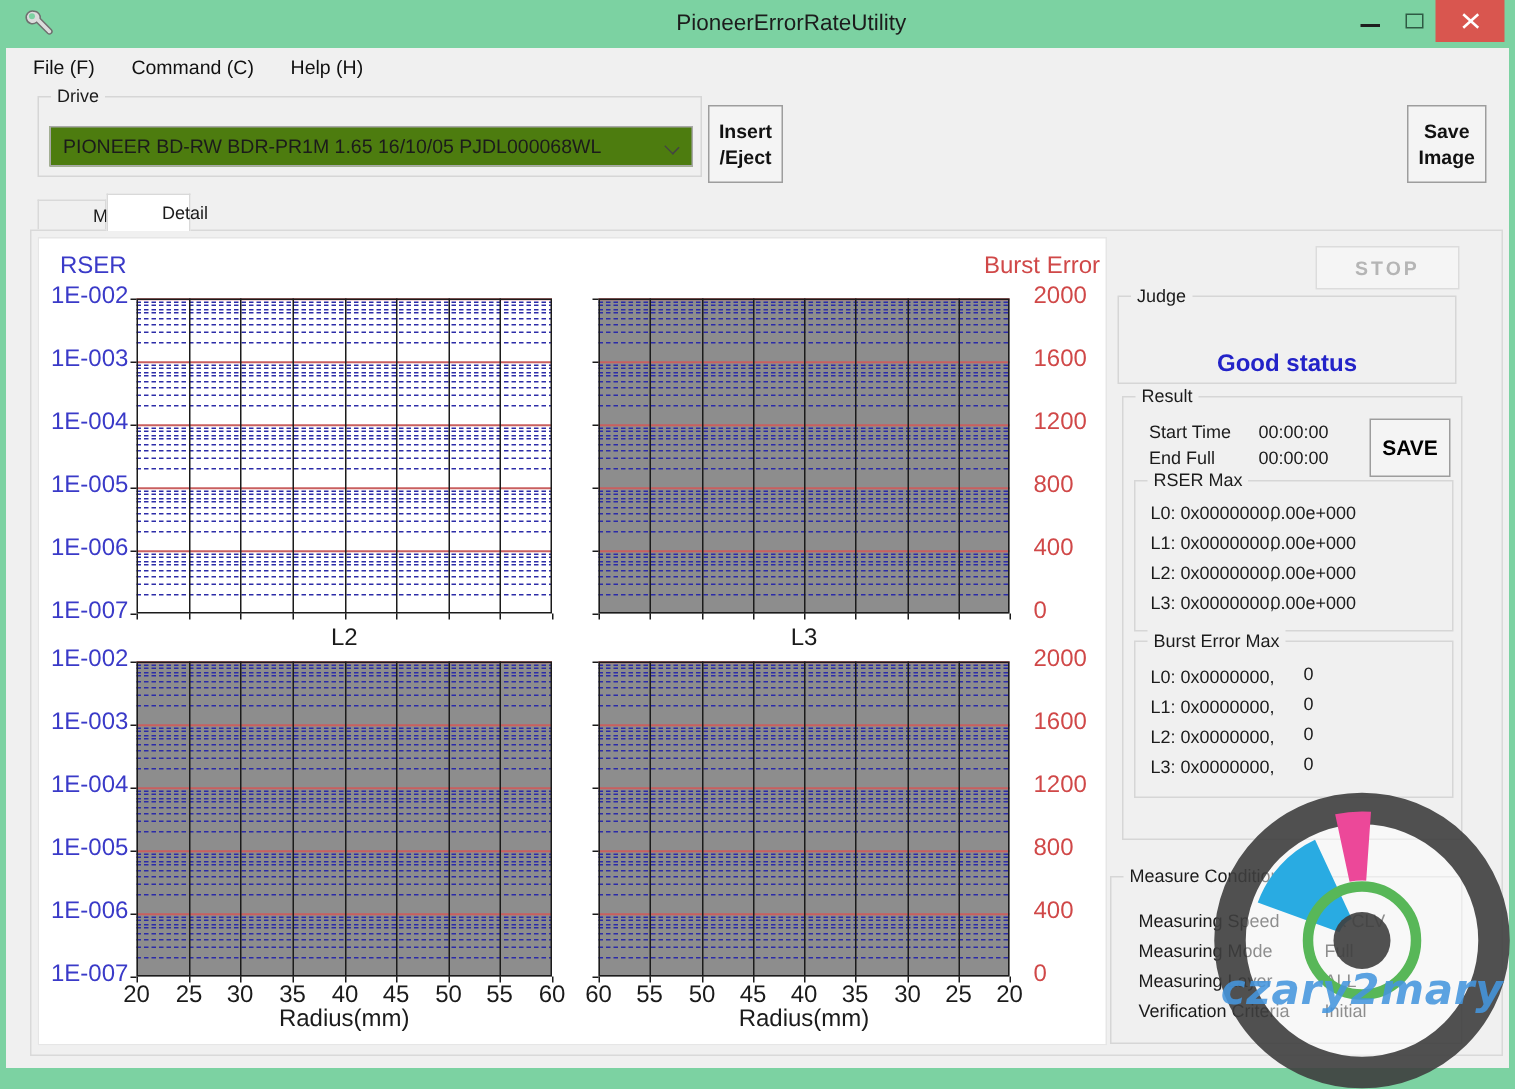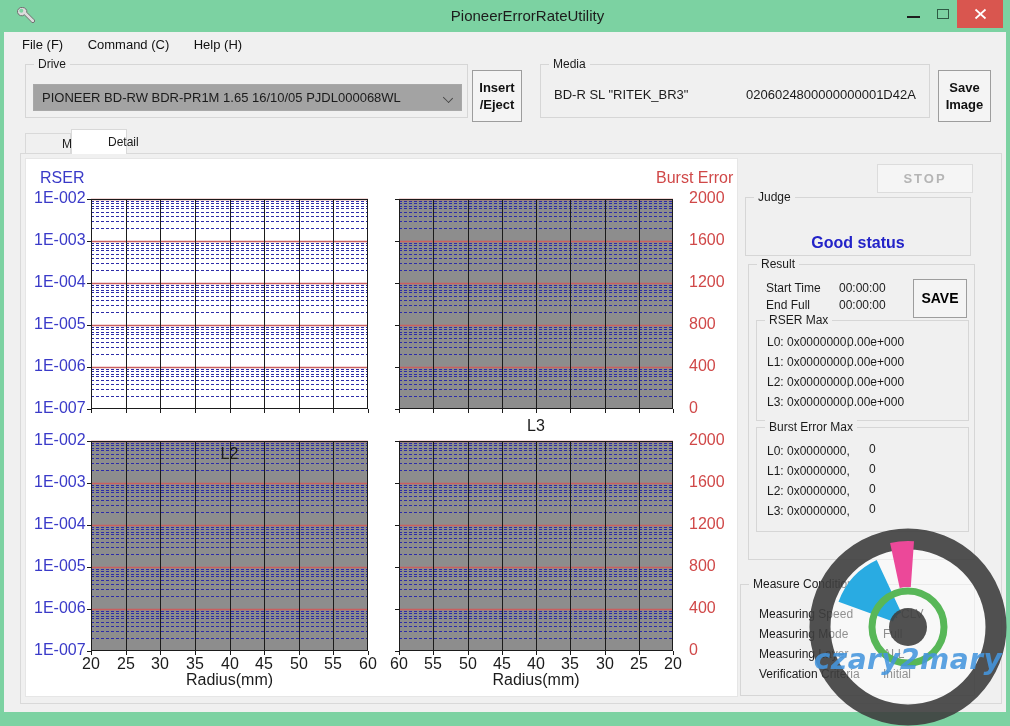--- a/index.html
+++ b/index.html
@@ -20,21 +20,21 @@
   .btn-close { left:957px; width:46px; background:#d9564f; }
   
   .content { position:absolute; left:4px; top:32px; right:4px; bottom:14px; background:#f0f0f0; }
   .menubar { position:absolute; left:0; top:0; width:100%; height:26px; }
   .menu-item { display:inline-block; padding:5px 10px; font-size:13px; color:#111; }
   .menu-item:first-child { margin-left:8px; }
   
   .gb { position:absolute; border:1px solid #d6d6d6; }
   .gb > .gl { position:absolute; top:-8px; left:8px; background:#f0f0f0; padding:0 4px; font-size:12px; color:#1b1b1b; white-space:nowrap; }
   
-  .combo { position:absolute; left:7px; top:19px; width:429px; height:27px; background:#a3a3a3; border:1px solid #a8a8a8; font-size:13px; line-height:25px; padding-left:8px; white-space:nowrap; overflow:hidden; }
+  .combo { position:absolute; left:7px; top:19px; width:429px; height:27px; background:#4d7c0f; border:1px solid #a8a8a8; font-size:13px; line-height:25px; padding-left:8px; white-space:nowrap; overflow:hidden; }
   .combo .chev { position:absolute; right:9px; top:9px; width:8px; height:8px; border-right:1.6px solid #444; border-bottom:1.6px solid #444; transform:rotate(45deg) scale(1,0.8); }
   .pushbtn { position:absolute; background:#f4f4f4; border:1px solid #9d9d9d; font-size:13px; font-weight:bold; color:#111; display:flex; flex-direction:column; align-items:center; justify-content:center; line-height:17px; text-align:center; }
   .media-type { position:absolute; left:13px; top:22px; font-size:13px; }
   .media-id { position:absolute; left:205px; top:22px; font-size:13px; }
   
   .tab { position:absolute; font-size:12px; text-align:center; border:1px solid #d9d9d9; border-bottom:none;padding-left:36px; }
   .tab-main { left:21px; top:101px; width:46px; height:20px; line-height:20px; background:#f0f0f0; }
   .tab-detail { left:67px; top:97px; width:56px; height:25px; line-height:24px; background:#ffffff; z-index:3; }
   .tabpanel { position:absolute; left:16px; top:121px; width:982px; height:551px; border:1px solid #d9d9d9; background:#f0f0f0; }
   
@@ -87,25 +87,20 @@
         <span>PIONEER BD-RW BDR-PR1M  1.65 16/10/05  PJDL000068WL</span>
         <span class="chev"></span>
       </div>
     </div>
 
     <button class="pushbtn" style="left:468px; top:38px; width:50px; height:52px;">
       <span>Insert</span>
       <span>/Eject</span>
     </button>
 
-    <div class="gb" style="left:536px; top:32px; width:390px; height:54px;">
-      <span class="gl">Media</span>
-      <span class="media-type">BD-R SL "RITEK_BR3"</span>
-      <span class="media-id">0206024800000000001D42A</span>
-    </div>
 
     <button class="pushbtn" style="left:934px; top:38px; width:53px; height:52px;">
       <span>Save</span>
       <span>Image</span>
     </button>
 
     <div class="tab tab-main">Main</div>
     <div class="tab tab-detail">Detail</div>
     <div class="tabpanel"></div>
 
@@ -316,21 +311,21 @@
           <line x1="208.5" y1="210" x2="208.5" y2="214" stroke="#1b1b1b" stroke-width="1"></line>
           <line x1="242.5" y1="210" x2="242.5" y2="214" stroke="#1b1b1b" stroke-width="1"></line>
           <line x1="277.5" y1="210" x2="277.5" y2="214" stroke="#1b1b1b" stroke-width="1"></line>
           <line x1="-4" y1="0.5" x2="0" y2="0.5" stroke="#1b1b1b" stroke-width="1"></line>
           <line x1="-4" y1="42.5" x2="0" y2="42.5" stroke="#1b1b1b" stroke-width="1"></line>
           <line x1="-4" y1="84.5" x2="0" y2="84.5" stroke="#1b1b1b" stroke-width="1"></line>
           <line x1="-4" y1="126.5" x2="0" y2="126.5" stroke="#1b1b1b" stroke-width="1"></line>
           <line x1="-4" y1="168.5" x2="0" y2="168.5" stroke="#1b1b1b" stroke-width="1"></line>
           <line x1="-4" y1="210.5" x2="0" y2="210.5" stroke="#1b1b1b" stroke-width="1"></line>
         </svg>
-        <span class="axlbl" style="left:65px;top:260px;width:277px;text-align:center;color:#1b1b1b;margin-top:28px;">L2</span>
+        <span class="axlbl" style="left:65px;top:260px;width:277px;text-align:center;color:#1b1b1b;">L2</span>
         <span class="axlbl" style="left:51px;top:498px;width:28px;text-align:center;color:#1b1b1b;">20</span>
         <span class="axlbl" style="left:86px;top:498px;width:28px;text-align:center;color:#1b1b1b;">25</span>
         <span class="axlbl" style="left:120px;top:498px;width:28px;text-align:center;color:#1b1b1b;">30</span>
         <span class="axlbl" style="left:155px;top:498px;width:28px;text-align:center;color:#1b1b1b;">35</span>
         <span class="axlbl" style="left:190px;top:498px;width:28px;text-align:center;color:#1b1b1b;">40</span>
         <span class="axlbl" style="left:224px;top:498px;width:28px;text-align:center;color:#1b1b1b;">45</span>
         <span class="axlbl" style="left:259px;top:498px;width:28px;text-align:center;color:#1b1b1b;">50</span>
         <span class="axlbl" style="left:293px;top:498px;width:28px;text-align:center;color:#1b1b1b;">55</span>
         <span class="axlbl" style="left:328px;top:498px;width:28px;text-align:center;color:#1b1b1b;">60</span>
         <span class="axlbl" style="left:65px;top:514px;width:277px;text-align:center;color:#1b1b1b;">Radius(mm)</span>

